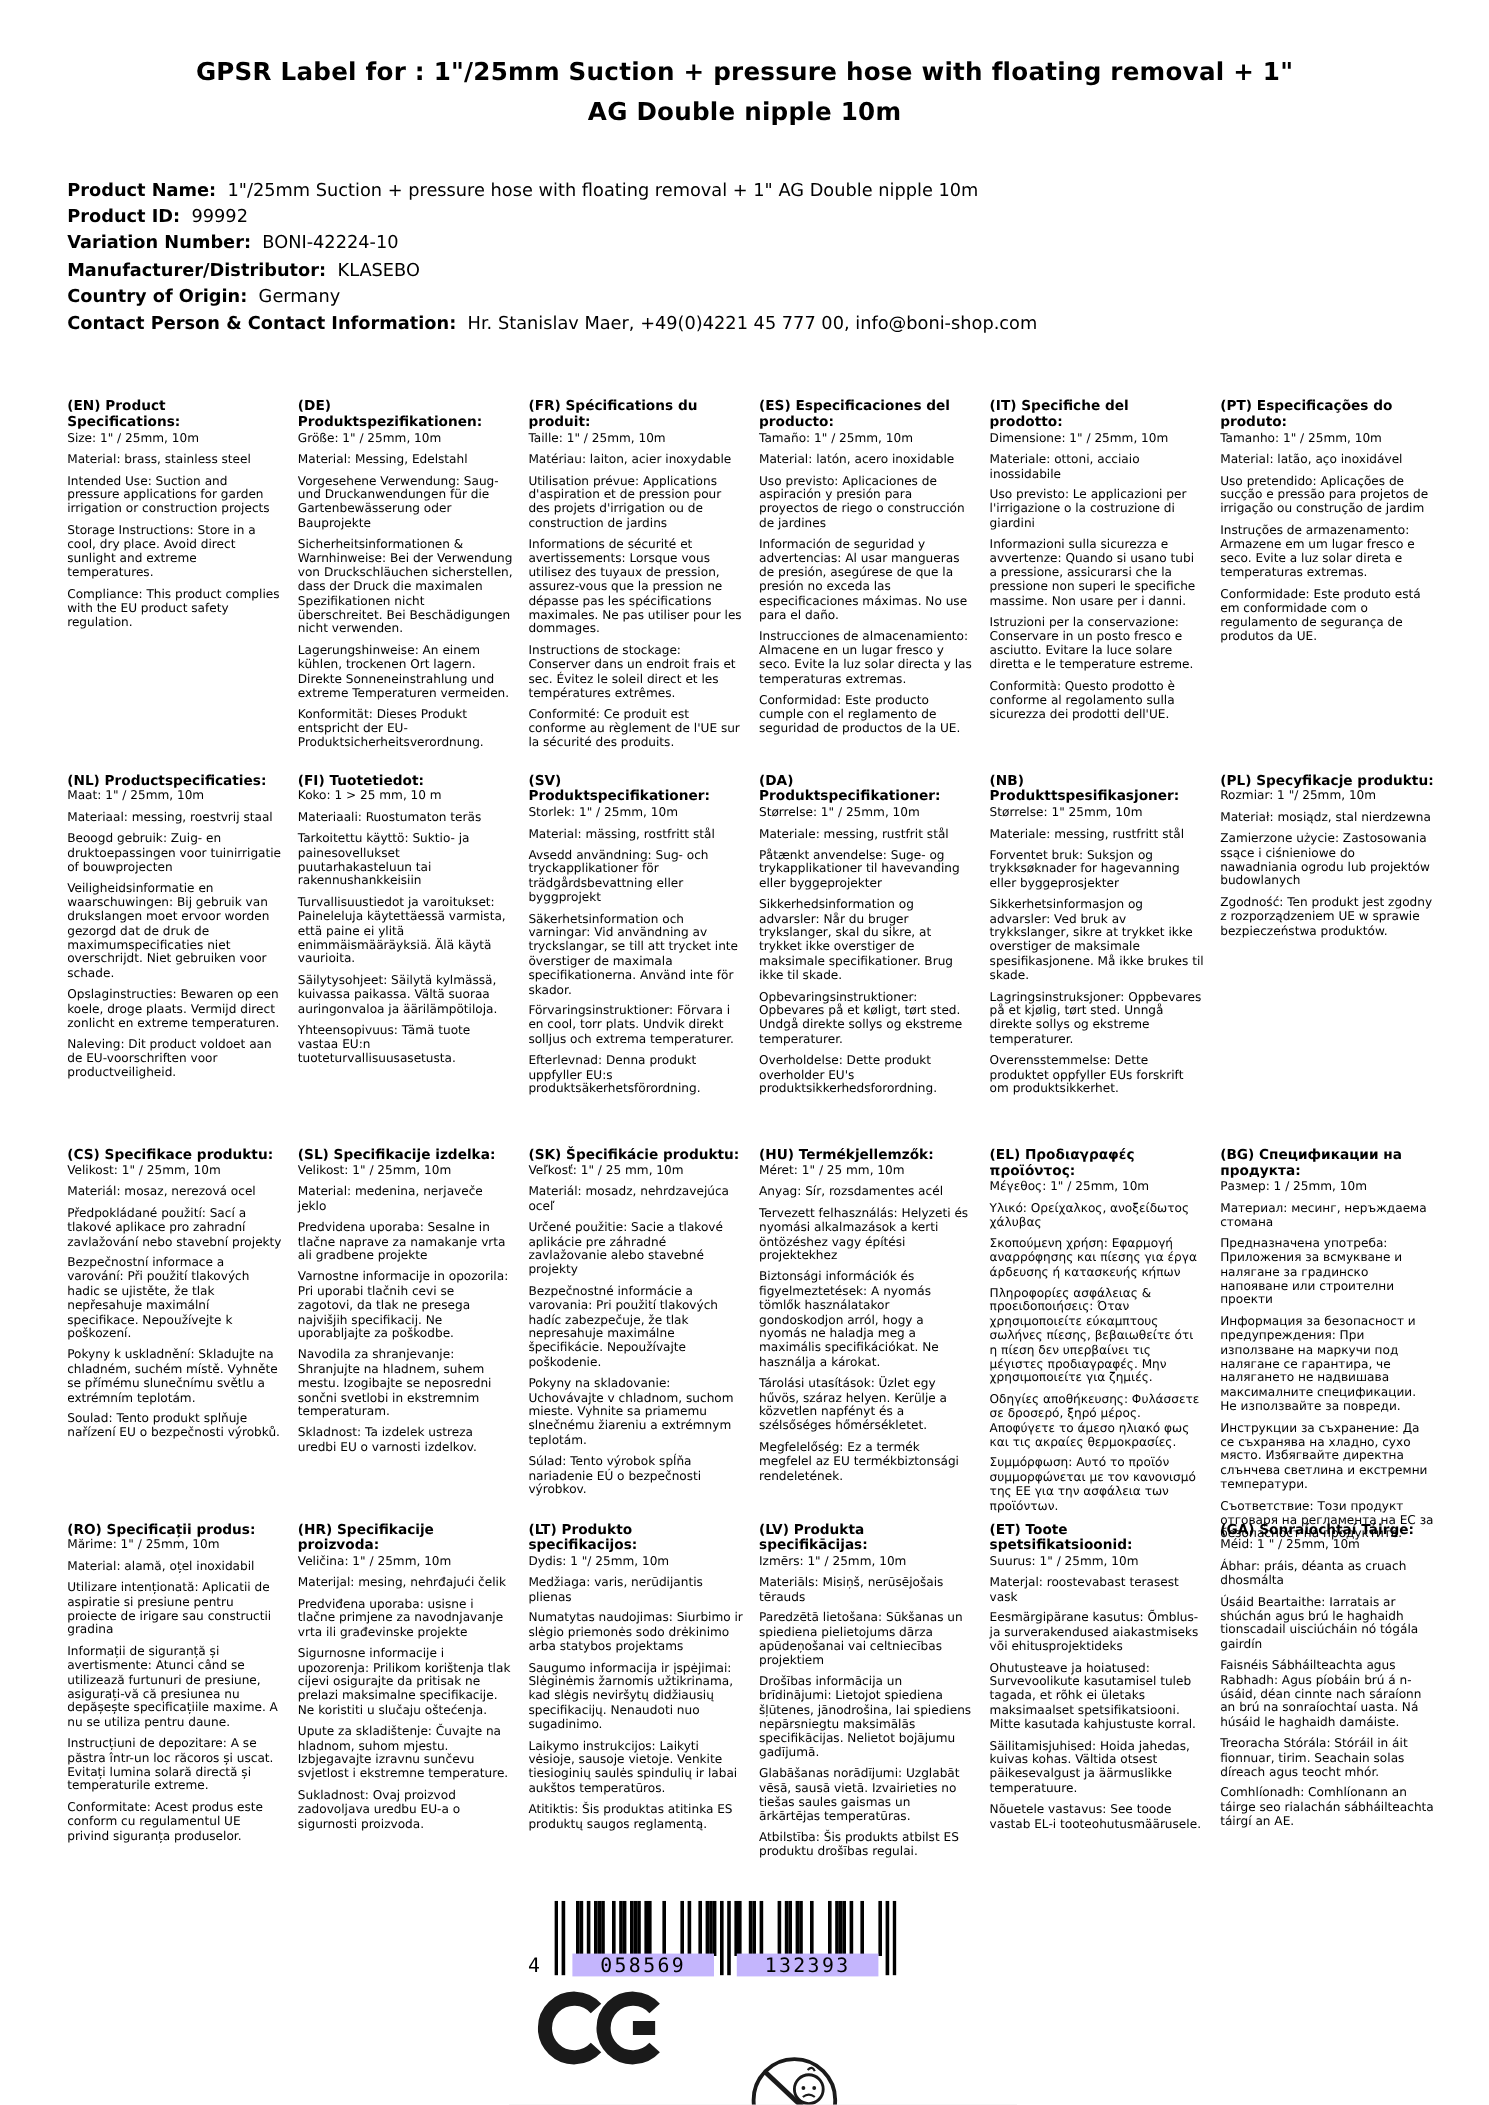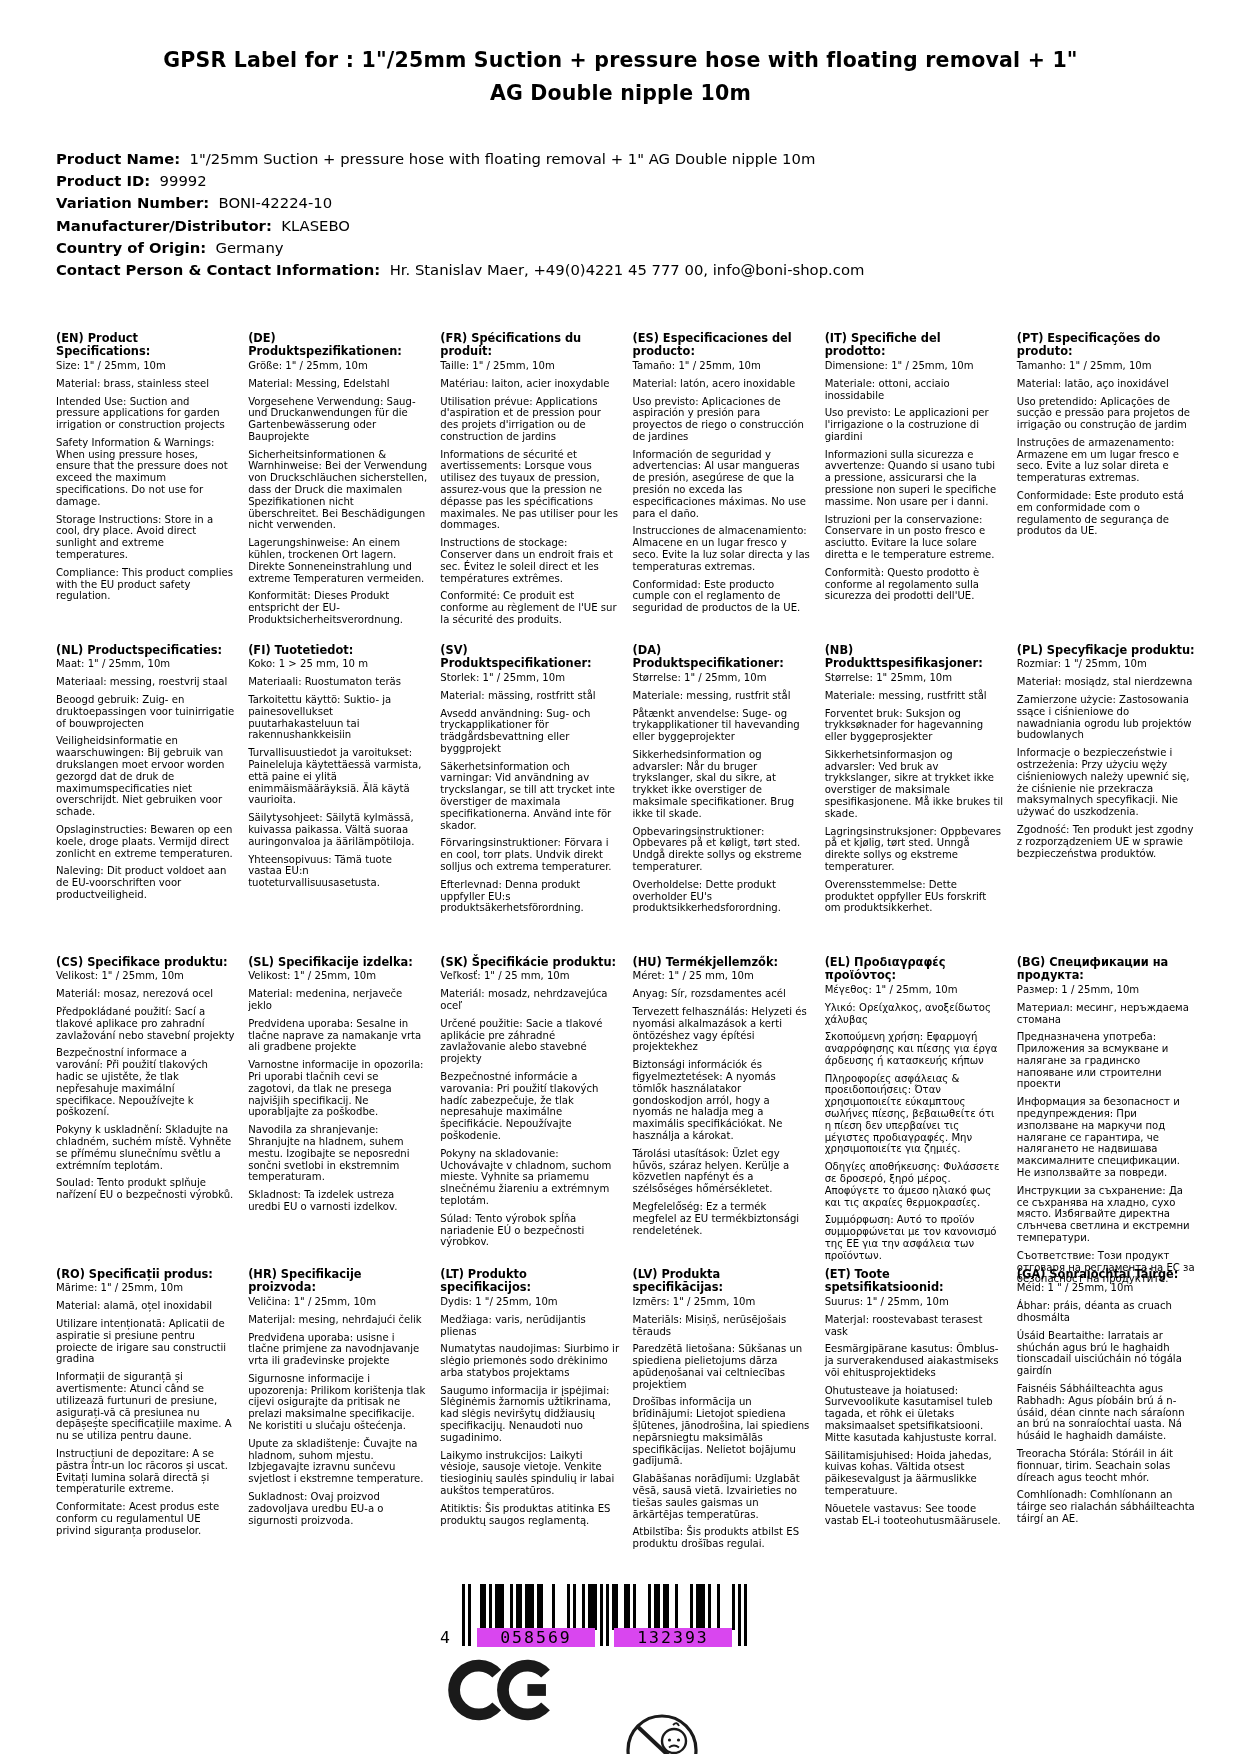--- a/index.html
+++ b/index.html
@@ -57,21 +57,21 @@
     position:absolute;left:462px;top:1584px;
     width:285px;height:66px;
   }
   .barcode svg{position:absolute;left:0;top:0;}
   .barcode .digit{
     position:absolute;
     font-family:"DejaVu Sans Mono","Liberation Mono",monospace;
     font-size:16.5px;
     letter-spacing:2px;
     top:44px;
-    background:#d946ef;
+    background:#c4b5fd;
     line-height:1;
     padding-top:2px;
   }
   .barcode .prefix{left:-22px;background:transparent;}
   .barcode .group-left{left:15px;width:118px;text-align:center;}
   .barcode .group-right{left:152px;width:118px;text-align:center;}
   .ce-mark{position:absolute;left:448px;top:1658px;}
   .age-warning{position:absolute;left:624px;top:1712px;}
 </style>
 </head>
@@ -89,21 +89,20 @@
     <div class="info-line"><span class="info-label">Country of Origin:</span>&nbsp; <span class="info-value">Germany</span></div>
     <div class="info-line"><span class="info-label">Contact Person &amp; Contact Information:</span>&nbsp; <span class="info-value">Hr. Stanislav Maer, +49(0)4221 45 777 00, info@boni-shop.com</span></div>
   </div>
 
   <div class="spec-grid">
       <div class="spec-block">
         <h3>(EN) Product Specifications:</h3>
         <p>Size: 1" / 25mm, 10m</p>
         <p>Material: brass, stainless steel</p>
         <p>Intended Use: Suction and pressure applications for garden irrigation or construction projects</p>
-        <p>Safety Information &amp; Warnings: When using pressure hoses, ensure that the pressure does not exceed the maximum specifications. Do not use for damage.</p>
         <p>Storage Instructions: Store in a cool, dry place. Avoid direct sunlight and extreme temperatures.</p>
         <p>Compliance: This product complies with the EU product safety regulation.</p>
       </div>
       <div class="spec-block">
         <h3>(DE) Produktspezifikationen:</h3>
         <p>Größe: 1" / 25mm, 10m</p>
         <p>Material: Messing, Edelstahl</p>
         <p>Vorgesehene Verwendung: Saug- und Druckanwendungen für die Gartenbewässerung oder Bauprojekte</p>
         <p>Sicherheitsinformationen &amp; Warnhinweise: Bei der Verwendung von Druckschläuchen sicherstellen, dass der Druck die maximalen Spezifikationen nicht überschreitet. Bei Beschädigungen nicht verwenden.</p>
         <p>Lagerungshinweise: An einem kühlen, trockenen Ort lagern. Direkte Sonneneinstrahlung und extreme Temperaturen vermeiden.</p>
@@ -187,21 +186,20 @@
         <p>Forventet bruk: Suksjon og trykksøknader for hagevanning eller byggeprosjekter</p>
         <p>Sikkerhetsinformasjon og advarsler: Ved bruk av trykkslanger, sikre at trykket ikke overstiger de maksimale spesifikasjonene. Må ikke brukes til skade.</p>
         <p>Lagringsinstruksjoner: Oppbevares på et kjølig, tørt sted. Unngå direkte sollys og ekstreme temperaturer.</p>
         <p>Overensstemmelse: Dette produktet oppfyller EUs forskrift om produktsikkerhet.</p>
       </div>
       <div class="spec-block">
         <h3>(PL) Specyfikacje produktu:</h3>
         <p>Rozmiar: 1 "/ 25mm, 10m</p>
         <p>Materiał: mosiądz, stal nierdzewna</p>
         <p>Zamierzone użycie: Zastosowania ssące i ciśnieniowe do nawadniania ogrodu lub projektów budowlanych</p>
-        <p>Informacje o bezpieczeństwie i ostrzeżenia: Przy użyciu węży ciśnieniowych należy upewnić się, że ciśnienie nie przekracza maksymalnych specyfikacji. Nie używać do uszkodzenia.</p>
         <p>Zgodność: Ten produkt jest zgodny z rozporządzeniem UE w sprawie bezpieczeństwa produktów.</p>
       </div>
       <div class="spec-block">
         <h3>(CS) Specifikace produktu:</h3>
         <p>Velikost: 1" / 25mm, 10m</p>
         <p>Materiál: mosaz, nerezová ocel</p>
         <p>Předpokládané použití: Sací a tlakové aplikace pro zahradní zavlažování nebo stavební projekty</p>
         <p>Bezpečnostní informace a varování: Při použití tlakových hadic se ujistěte, že tlak nepřesahuje maximální specifikace. Nepoužívejte k poškození.</p>
         <p>Pokyny k uskladnění: Skladujte na chladném, suchém místě. Vyhněte se přímému slunečnímu světlu a extrémním teplotám.</p>
         <p>Soulad: Tento produkt splňuje nařízení EU o bezpečnosti výrobků.</p>

